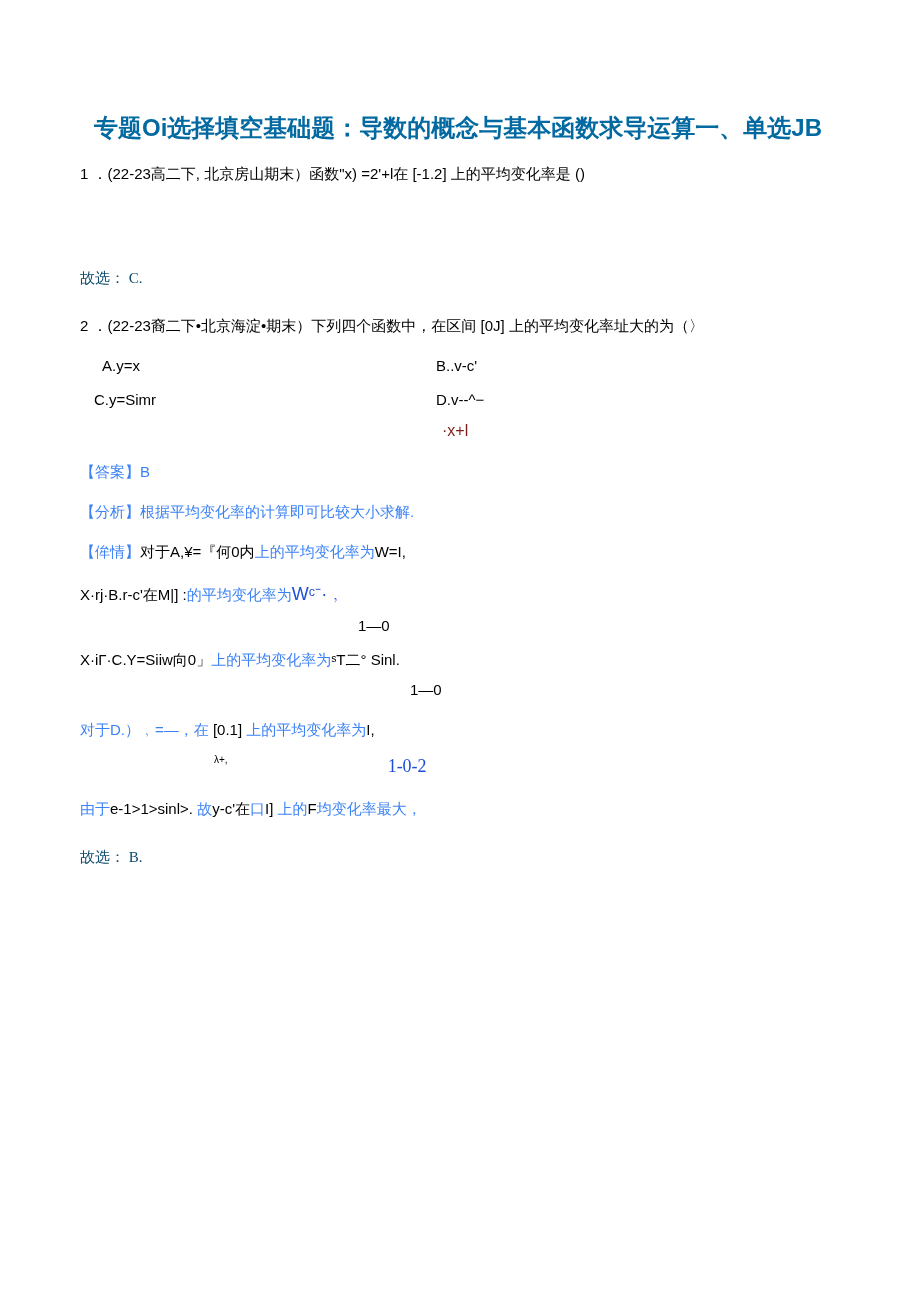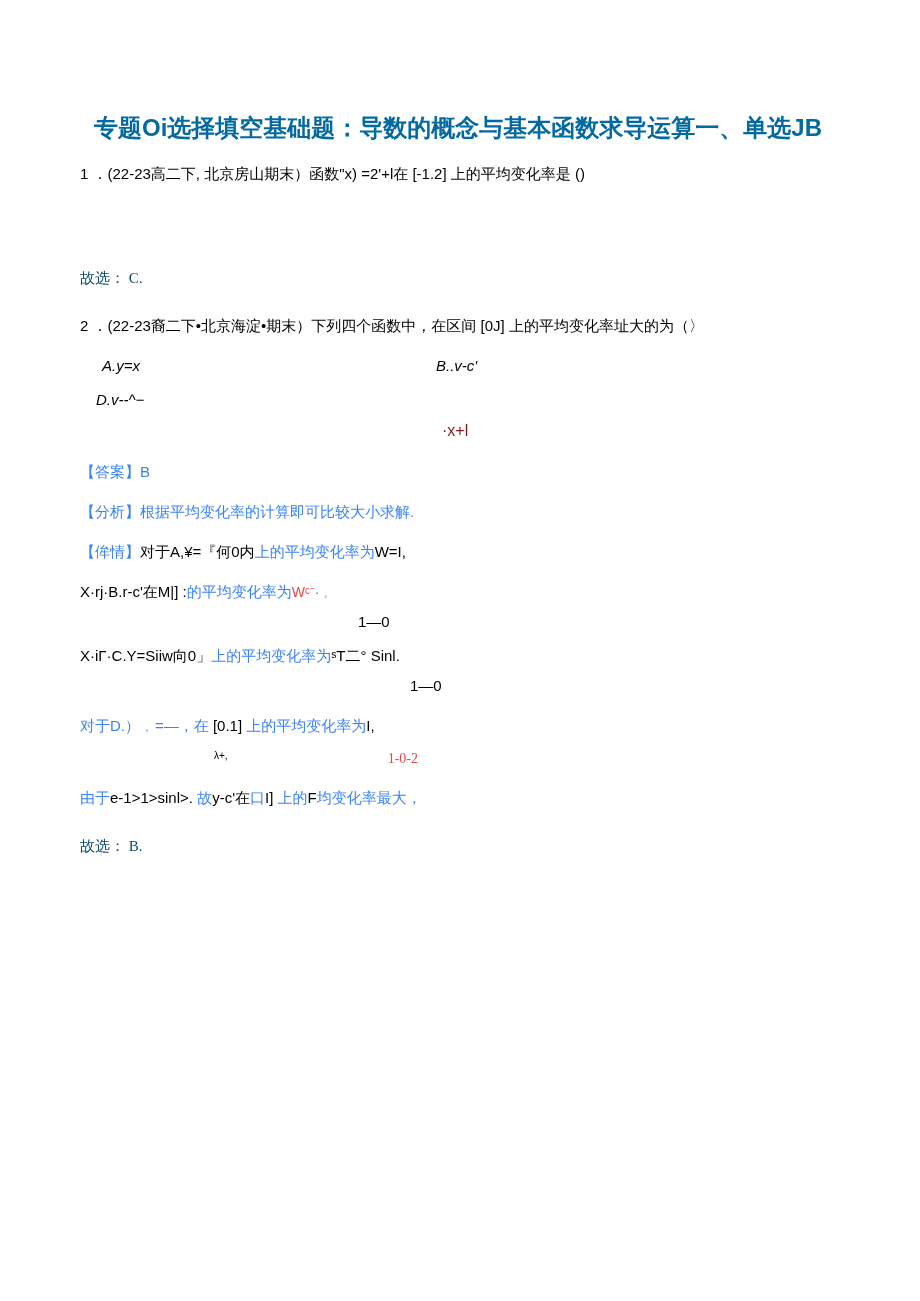--- a/index.html
+++ b/index.html
@@ -36,21 +36,20 @@
       margin-bottom: 10px;
       font-family: Liberation Serif, serif;
     }
     .spacer-large {
       height: 60px;
     }
     .options-row {
       display: flex;
       margin-top: 10px;
       margin-bottom: 10px;
-      font-style: italic;
     }
     .option-left {
       width: 340px;
       padding-left: 22px;
       font-size: 15px;
       color: #000000;
     }
     .option-right {
       font-size: 15px;
       color: #000000;
@@ -70,22 +69,22 @@
       margin-top: 10px;
       margin-bottom: 10px;
     }
     .black-text {
       color: #000000;
     }
     .red-text {
       color: #3b82f6;
     }
     .small-black {
-      font-size: 14px;
-      color: #ef4444;
+      font-size: 18px;
+      color: #1d4ed8;
     }
     .frac-under {
       font-size: 15px;
       color: #000000;
       padding-left: 278px;
       margin-top: -4px;
     }
     .frac-under-2 {
       font-size: 15px;
       color: #000000;
@@ -131,20 +130,21 @@
 <div class="question-line gap-24">2 ．(22-23裔二下•北京海淀•期末）下列四个函数中，在区间  [0J]  上的平均变化率址大的为（〉</div>
 
 <div class="options-row gap-16">
   <div class="option-left">
     <span class="black-text">A.</span><span class="italic"></span><span class="black-text">y=x</span>
   </div>
   <div class="option-right">B..v-c'</div>
 </div>
 
 <div class="options-row">
+  <div class="option-left-c">C.y=Simr</div>
   <div class="option-right">D.v--^−</div>
 </div>
 <div class="option-right-sub">·x+l</div>
 
 <div class="mixed-line gap-16">
   <span class="red-text">【答案】B</span>
 </div>
 
 <div class="mixed-line gap-16">
   <span class="red-text">【分析】</span><span class="red-text">根据平均变化率的计算即可比较大小求解.</span>

